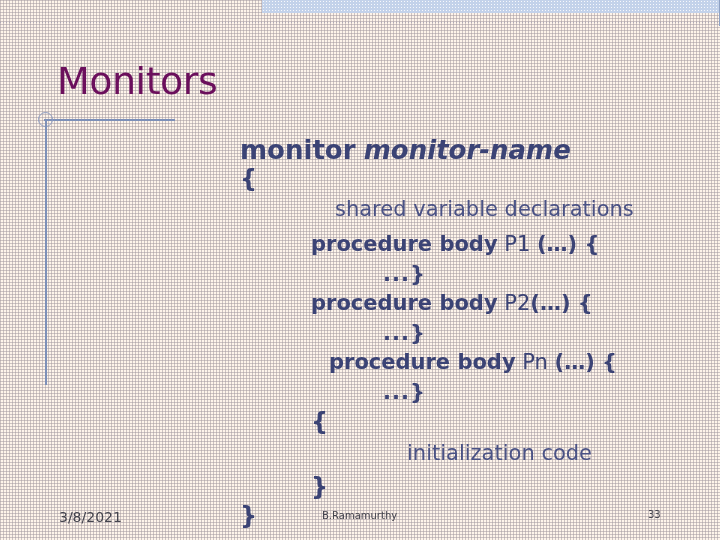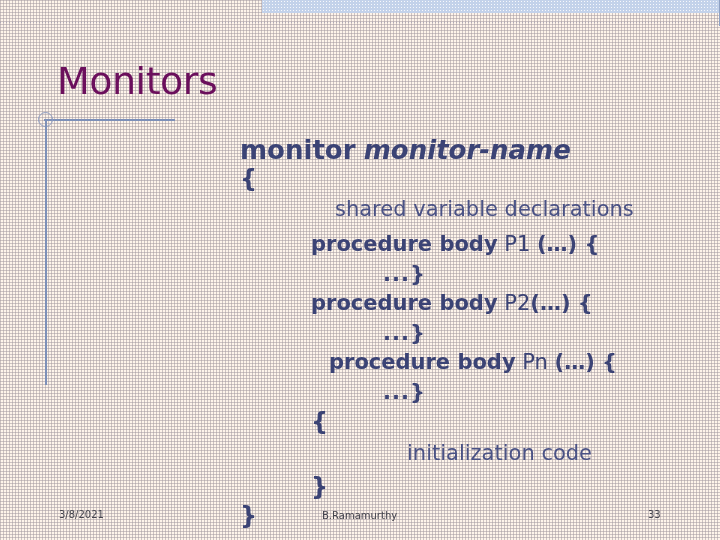--- a/index.html
+++ b/index.html
@@ -163,21 +163,21 @@
   .l-open2     { left: 311px; top: 273px; font-size: 24px; font-weight: bold; }
   .l-init      { left: 383px; top: 306px; font-size: 21px; }
   .l-close1    { left: 311px; top: 338px; font-size: 24px; font-weight: bold; }
   .l-close2    { left: 240px; top: 367px; font-size: 24px; font-weight: bold; }
 
   
   .footer-date {
     position: absolute;
     left: 59px;
     top: 509px;
-    font-size: 10px;
+    font-size: 14px;
     color: #44444e;
     font-family: "DejaVu Sans", sans-serif;
   }
   .footer-author {
     position: absolute;
     left: 322px;
     top: 510px;
     font-size: 10px;
     color: #44444e;
     font-family: "DejaVu Sans", sans-serif;

